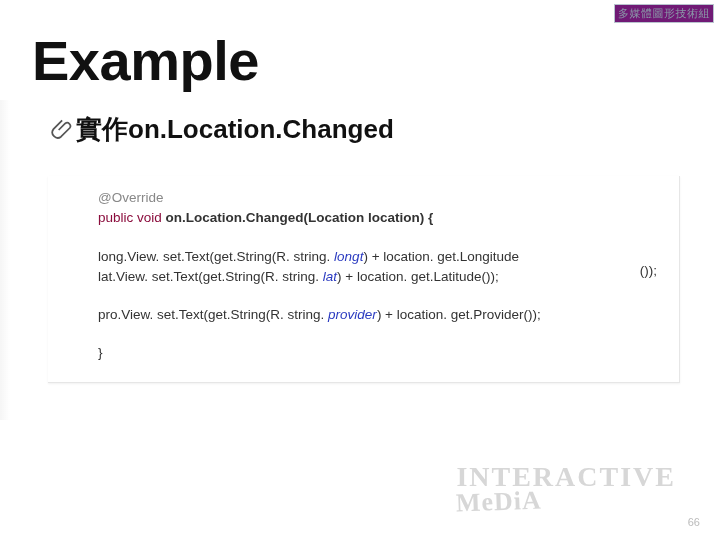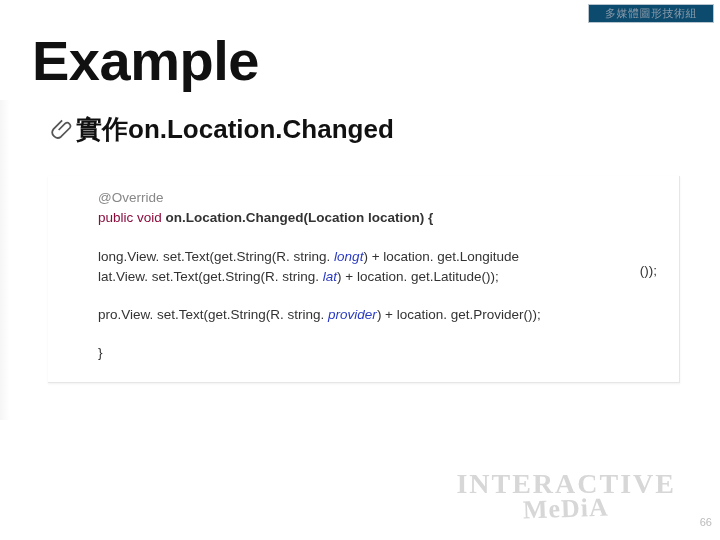--- a/index.html
+++ b/index.html
@@ -11,22 +11,22 @@
     position: relative;
     overflow: hidden;
   }
   .slide-badge {
     position: absolute;
     top: 4px;
     right: 6px;
     font-size: 11px;
     color: #8a9aa8;
     border: 1px solid #b8c4ce;
-    padding: 1px 16px;
-    background: #0c4a6e;
+    padding: 1px 3px;
+    background: #701a75;
     letter-spacing: 0.5px;
   }
   .page-title {
     position: absolute;
     top: 28px;
     left: 32px;
     font-size: 56px;
     font-weight: 700;
     color: #111;
     letter-spacing: -0.5px;
@@ -73,35 +73,35 @@
   .ln-gap { height: 18px; }
   .right-frag {
     position: absolute;
     top: 85px;
     right: 22px;
     font-size: 13.5px;
     color: #333;
   }
   .footer-brand {
     position: absolute;
-    bottom: 18px;
+    bottom: 25px;
     right: 44px;
     font-family: "Comic Sans MS", "Chalkboard SE", cursive;
     font-weight: 700;
-    text-align: center;
+    text-align: left;
     color: #d7d7d7;
     line-height: 0.95;
     margin-top: 12px;
   }
   .fb-top { font-size: 28px; letter-spacing: 2px; }
   .fb-bot { font-size: 26px; letter-spacing: 1px; transform: rotate(-2deg); display: inline-block; }
   .page-num {
     position: absolute;
     bottom: 12px;
-    right: 8px;
+    right: 20px;
     font-size: 11px;
     color: #bbb;
   }
   .left-edge {
     position: absolute;
     left: 0;
     top: 100px;
     bottom: 120px;
     width: 10px;
     background: linear-gradient(to right, rgba(0,0,0,0.04), transparent);

